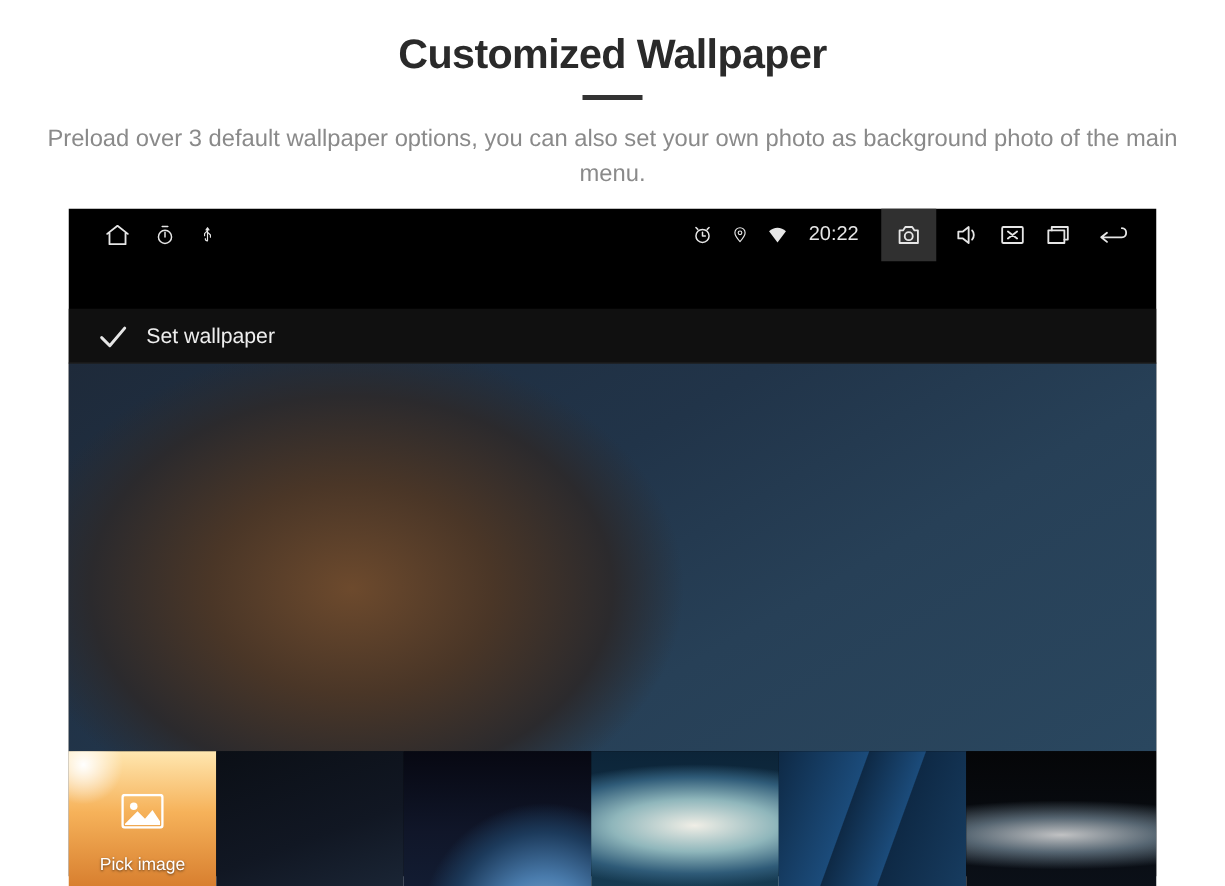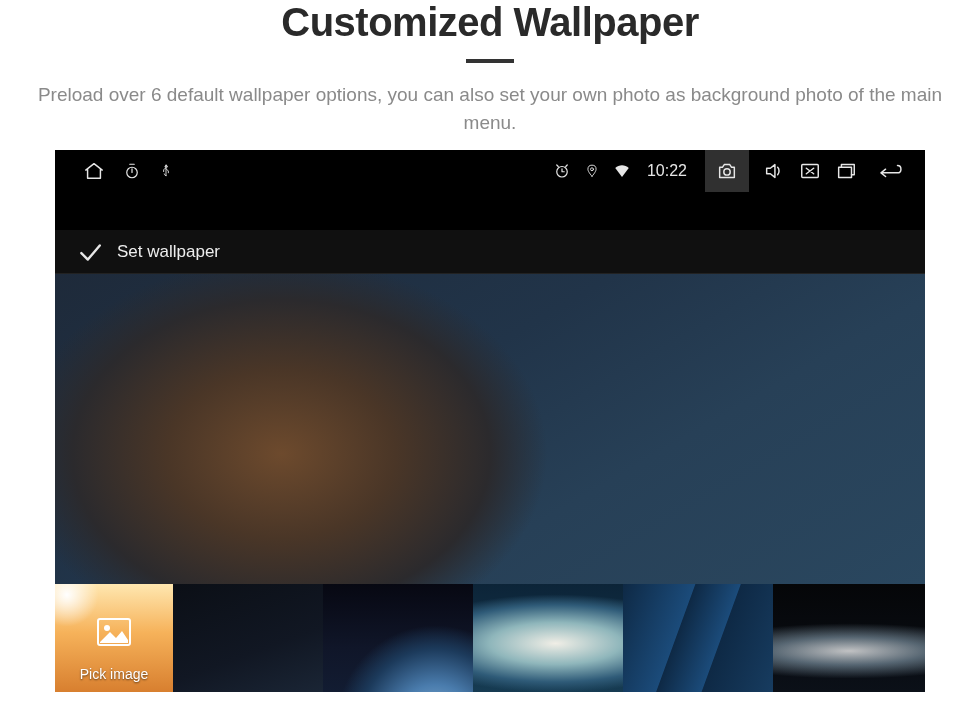--- a/index.html
+++ b/index.html
@@ -5,23 +5,24 @@
     * { margin: 0; padding: 0; box-sizing: border-box; }
     body {
       width: 980px;
       height: 709px;
       background: #ffffff;
       font-family: Arial, Helvetica, sans-serif;
       overflow: hidden;
     }
     .page-title {
       text-align: center;
-      font-size: 40px;
+      font-size: 33px;
       font-weight: 800;
       color: #2a2a2a;
+      margin-top: 24px;
       letter-spacing: -0.5px;
     }
     .title-underline {
       width: 48px;
       height: 4px;
       background: #333;
       margin: 14px auto 18px;
     }
     .subtitle {
       text-align: center;
@@ -128,21 +129,21 @@
         radial-gradient(ellipse 260px 46px at 50% 62%, rgba(255,255,255,.75) 0%, rgba(180,210,230,.45) 30%, rgba(0,0,0,0) 60%),
         linear-gradient(180deg, #050608 0%, #0b1018 100%);
     }
     .stroke-white { stroke: #e6e6e6; stroke-width: 1.6; fill: none; stroke-linecap: round; stroke-linejoin: round; }
   </style>
 </head>
 <body>
 
 <h1 class="page-title">Customized Wallpaper</h1>
 <div class="title-underline"></div>
-<p class="subtitle">Preload over 6 default wallpaper options, you can also set your own photo as background photo of the main menu.</p>
+<p class="subtitle">Preload over 3 default wallpaper options, you can also set your own photo as background photo of the main menu.</p>
 
 <div class="device">
 
   <div class="statusbar">
     <div class="sb-left">
       <span class="sb-icon">
         <svg viewBox="0 0 24 24">
             <path class="stroke-white" d="M3 11 L12 4 L21 11 M5 10 V20 H19 V10"></path>
           </svg>
       </span>
@@ -170,21 +171,21 @@
         <svg viewBox="0 0 24 24">
             <path class="stroke-white" d="M12 21 C12 21 5 13.5 5 9 A7 7 0 0 1 19 9 C19 13.5 12 21 12 21 Z"></path>
             <circle class="stroke-white" cx="12" cy="9" r="2.5"></circle>
           </svg>
       </span>
       <span class="sb-icon" style="width:18px;height:18px;">
         <svg viewBox="0 0 24 24">
             <path d="M12 20 L3 8 C8 3 16 3 21 8 Z" fill="#e6e6e6"></path>
           </svg>
       </span>
-      <span class="sb-time">10:22</span>
+      <span class="sb-time">20:22</span>
       <span class="camera-btn">
         <svg viewBox="0 0 24 24" width="22" height="22">
             <path class="stroke-white" d="M4 8 H7 L9 5 H15 L17 8 H20 V19 H4 Z"></path>
             <circle class="stroke-white" cx="12" cy="13" r="3.5"></circle>
           </svg>
       </span>
       <span class="sb-icon">
         <svg viewBox="0 0 24 24">
             <path class="stroke-white" d="M4 9 H8 L13 5 V19 L8 15 H4 Z"></path>
             <path class="stroke-white" d="M16 8 C18 10 18 14 16 16"></path>

